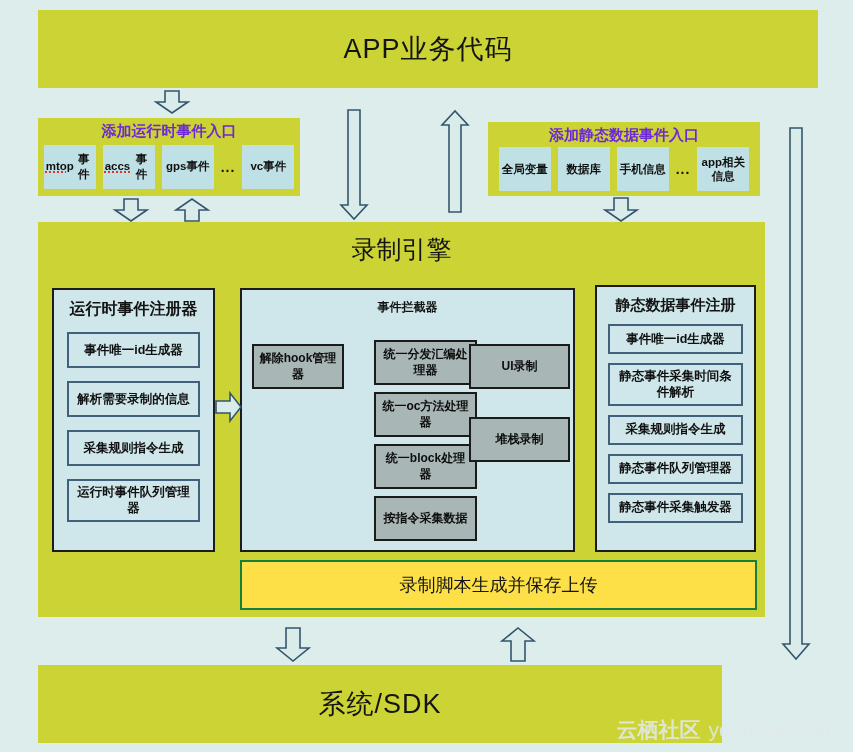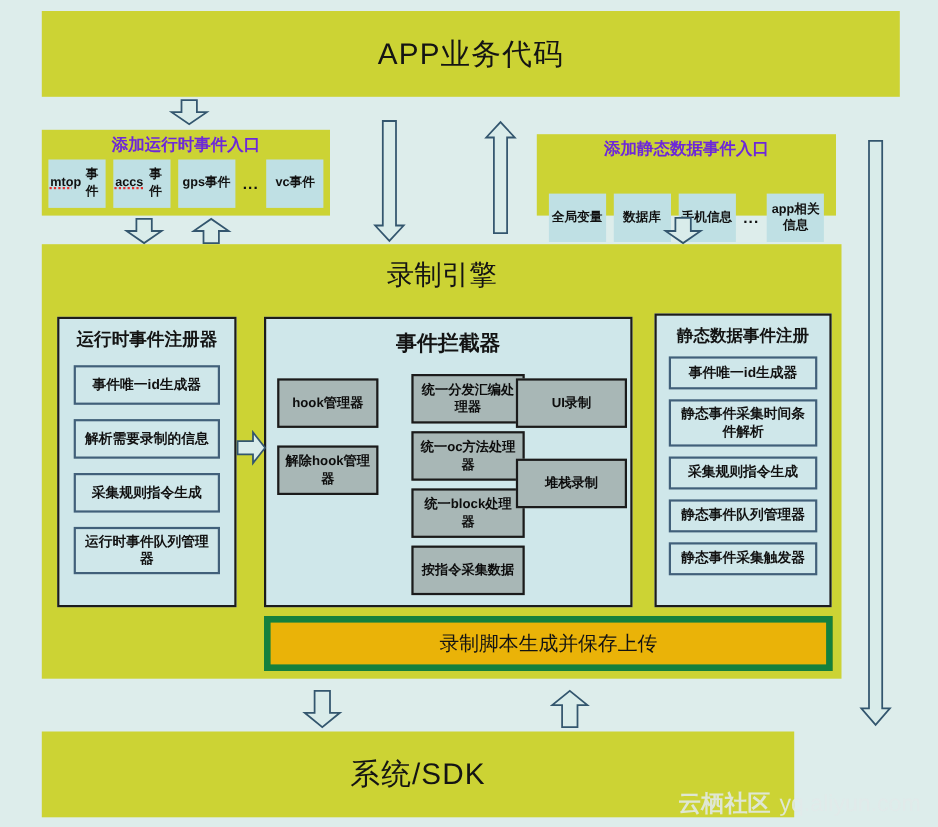--- a/index.html
+++ b/index.html
@@ -8,21 +8,21 @@
 
   
   .ybar{position:absolute;background:#ccd334;display:flex;align-items:center;justify-content:center;}
   .app-bar{left:38px;top:10px;width:780px;height:78px;}
   .sdk-bar{left:38px;top:665px;width:684px;height:78px;}
   .big-label{font-size:27px;letter-spacing:1px;color:#141414;}
 
   
   .entry{position:absolute;background:#ccd334;display:flex;flex-direction:column;align-items:center;}
   .entry-runtime{left:38px;top:118px;width:262px;height:78px;}
-  .entry-static{left:488px;top:122px;width:272px;height:74px;gap:29px;}
+  .entry-static{left:488px;top:122px;width:272px;height:74px;}
   .entry-title{font-size:15px;font-weight:600;margin-top:4px;color:#6d28d9;}
   .entry-items{display:flex;flex:1;align-items:center;justify-content:center;gap:7px;padding:2px 6px 6px;}
   .entry-item{background:#bfe0e4;width:52px;min-height:44px;display:flex;align-items:center;justify-content:center;
               text-align:center;font-size:11.5px;font-weight:600;line-height:1.25;padding:1px 2px;box-sizing:border-box;}
   .ellipsis{font-size:14px;font-weight:bold;letter-spacing:1px;align-self:center;}
   .squiggle{text-decoration:underline;text-decoration-style:dotted;text-decoration-color:#e2302e;text-decoration-thickness:2px;}
 
   
   .engine{position:absolute;left:38px;top:222px;width:727px;height:395px;background:#ccd334;}
   .engine-title{position:absolute;left:0;right:0;top:11px;text-align:center;font-size:25px;color:#141414;}
@@ -40,21 +40,21 @@
             text-align:center;font-size:12.5px;font-weight:600;line-height:1.3;min-height:36px;padding:3px 5px;color:#111;}
   .panel-right .reg-item{min-height:30px;}
 
   .icol{position:absolute;display:flex;flex-direction:column;}
   .icol-1{left:10px;top:54px;width:92px;gap:16px;}
   .icol-2{left:112px;top:50px;width:103px;gap:7px;padding-left:20px;}
   .icol-3{left:227px;top:54px;width:101px;gap:28px;}
   .gray-box{background:#a8b7b6;border:2px solid #1b1b1b;box-sizing:border-box;min-height:45px;display:flex;align-items:center;
             justify-content:center;text-align:center;font-size:12px;font-weight:600;line-height:1.3;padding:2px 4px;color:#0d0d0d;}
 
-  .script-bar{position:absolute;left:240px;top:560px;width:517px;height:50px;background:#eab308;border:6px solid #15803d;
+  .script-bar{position:absolute;left:240px;top:560px;width:517px;height:50px;background:#fde047;border:2px solid #15803d;
               box-sizing:border-box;display:flex;align-items:center;justify-content:center;font-size:18px;color:#131313;}
 
   
   .arrows{position:absolute;left:0;top:0;width:853px;height:752px;pointer-events:none;z-index:6;}
   .arrows path{fill:#d9ecea;stroke:#33566e;stroke-width:1.6;}
 
   
   .watermark{position:absolute;right:16px;bottom:8px;font-size:21px;color:rgba(225,233,233,0.88);z-index:8;white-space:nowrap;}
   .watermark .brand{font-weight:bold;margin-right:8px;}
 </style>
@@ -97,23 +97,22 @@
     <div class="panel-title">运行时事件注册器</div>
     <div class="reg-list">
         <div class="reg-item">事件唯一id生成器</div>
         <div class="reg-item">解析需要录制的信息</div>
         <div class="reg-item">采集规则指令生成</div>
         <div class="reg-item">运行时事件队列管理器</div>
       </div>
   </div>
 
   <div class="panel panel-mid">
-    <div class="panel-title" style="font-size:19px;">事件拦截器</div>
+    <div class="panel-title" style="font-size:12px;">事件拦截器</div>
     <div class="icol icol-1">
-        <div class="gray-box">hook管理器</div>
         <div class="gray-box">解除hook管理器</div>
       </div>
     <div class="icol icol-2">
         <div class="gray-box">统一分发汇编处理器</div>
         <div class="gray-box">统一oc方法处理器</div>
         <div class="gray-box">统一block处理器</div>
         <div class="gray-box">按指令采集数据</div>
       </div>
     <div class="icol icol-3">
         <div class="gray-box">UI录制</div>

